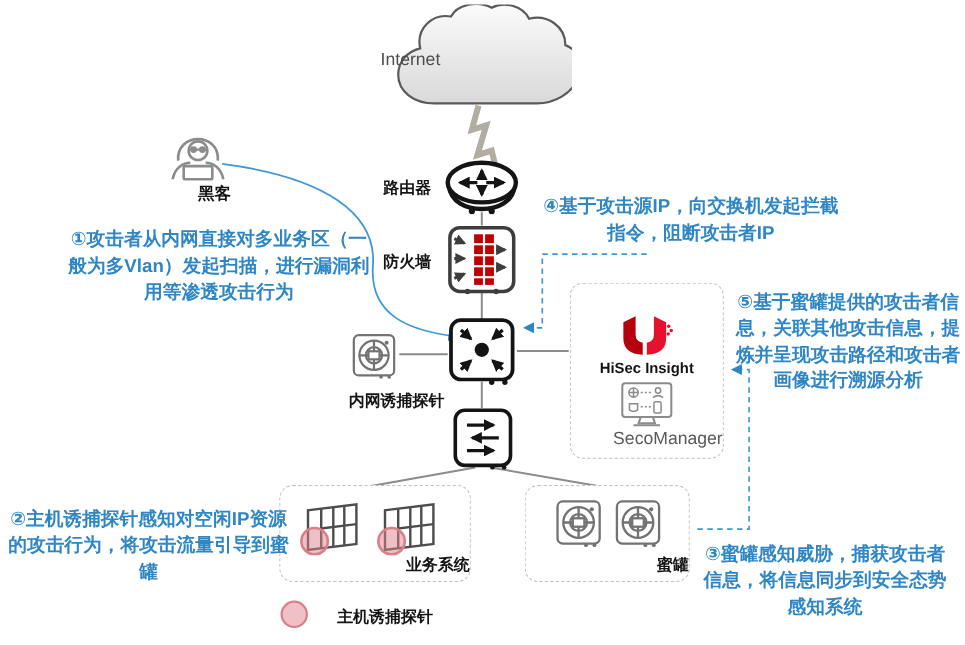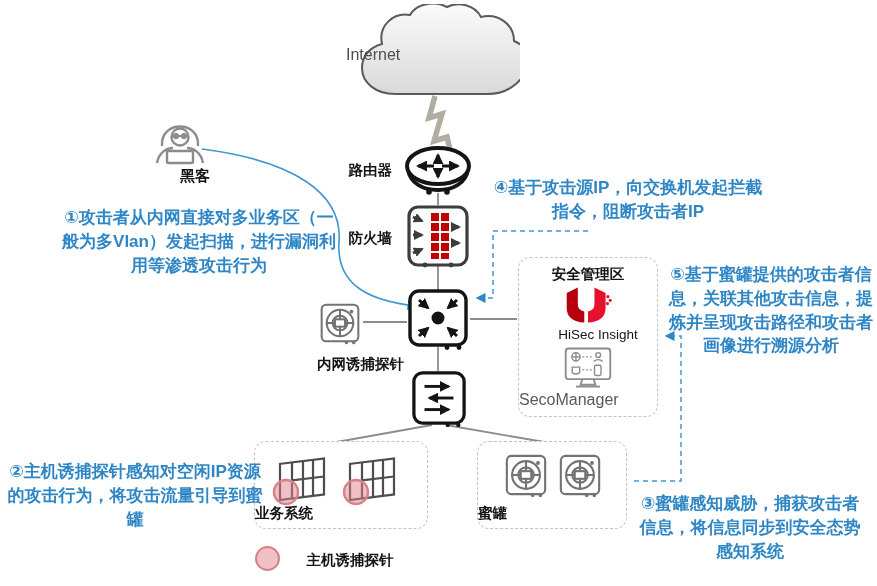--- a/index.html
+++ b/index.html
@@ -5,23 +5,23 @@
   html,body{margin:0;padding:0;background:#fff;}
   .canvas{position:relative;width:877px;height:586px;background:#fff;overflow:hidden;
           font-family:"Liberation Sans","DejaVu Sans",sans-serif;}
   .abs{position:absolute;}
   svg{display:block;}
   .node-label{position:absolute;font-weight:bold;color:#141414;font-size:14.5px;text-align:right;white-space:nowrap;}
   .annot{position:absolute;color:#2E86C5;font-weight:bold;font-size:17px;line-height:1.4;text-align:center;}
   .dashed-box{position:absolute;border:1.6px dashed #C3C3C3;border-radius:12px;background:#fff;}
   .cloud-label{position:absolute;left:0;top:42px;width:100%;text-align:left;color:#4d4d4d;font-size:16px;}
   .sz-title{position:absolute;top:7px;left:0;width:100%;text-align:center;font-weight:bold;color:#141414;font-size:14.5px;}
-  .sz-hisec{position:absolute;top:69px;left:10px;width:100%;text-align:center;font-weight:normal;color:#141414;font-size:13.5px;}
-  .sz-seco{position:absolute;top:133px;left:0;width:100%;text-align:left;color:#595959;font-size:16px;}
-  .box-label{position:absolute;bottom:5px;left:0;width:100%;text-align:left;font-weight:bold;color:#141414;font-size:14.5px;}
+  .sz-hisec{position:absolute;top:69px;left:0;width:100%;text-align:center;font-weight:bold;color:#141414;font-size:13.5px;}
+  .sz-seco{position:absolute;top:133px;left:0;width:100%;text-align:right;color:#595959;font-size:16px;}
+  .box-label{position:absolute;bottom:5px;left:0;width:100%;text-align:right;font-weight:bold;color:#141414;font-size:14.5px;}
   .legend-dot{position:absolute;width:25px;height:25px;border-radius:50%;
               background:rgba(224,130,139,0.5);border:2.4px solid #D98087;box-sizing:border-box;}
 </style>
 </head>
 <body>
 
 <div class="canvas">
 
   <svg class="abs" style="left:0;top:0" width="877" height="586" viewBox="0 0 877 586">
     <defs>
@@ -156,21 +156,20 @@
     <g stroke="#141414" stroke-width="3">
       <line x1="14" y1="17" x2="39" y2="17" marker-end="url(#mkBlk)"></line>
       <line x1="44" y1="29" x2="19" y2="29" marker-end="url(#mkBlk)"></line>
       <line x1="14" y1="41" x2="39" y2="41" marker-end="url(#mkBlk)"></line>
     </g>
     <circle cx="38" cy="57" r="2.2" fill="#141414"></circle>
       <circle cx="49" cy="57" r="2.2" fill="#141414"></circle>
   </svg>
 
   <div class="dashed-box" style="left:518px;top:257px;width:138px;height:158px;">
-    <span class="sz-title">安全管理区</span>
     <svg class="abs" style="left:44px;top:26px" width="50" height="42" viewBox="0 0 54 44">
       <path d="M4,9 L16,3 L16,21 Q16,28 23,29 L23,41 Q4,40 4,25 Z" fill="#B7000E"></path>
       <path d="M27,29 Q34,28 34,21 L34,3 L46,9 L46,25 Q46,40 27,41 Z" fill="#E8112D"></path>
       <circle cx="48.5" cy="13" r="1.7" fill="#E8112D"></circle>
       <circle cx="51" cy="17" r="1.7" fill="#E8112D"></circle>
       <circle cx="48" cy="20.5" r="1.7" fill="#E8112D"></circle>
     </svg>
     <span class="sz-hisec">HiSec Insight</span>
     <svg class="abs" style="left:43px;top:87px" width="52" height="46" viewBox="0 0 56 48">
       <g stroke="#8C8C8C" stroke-width="2" fill="none">

